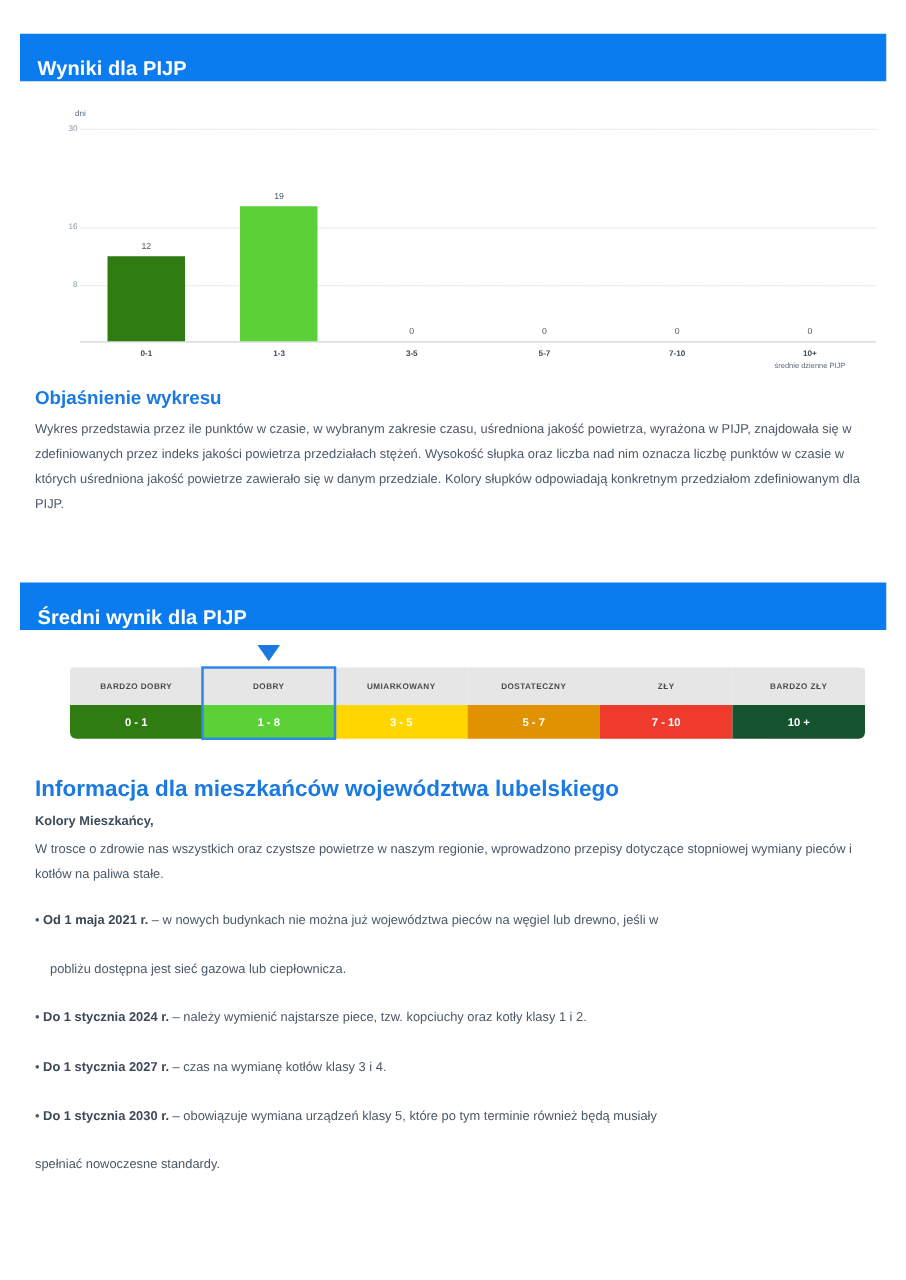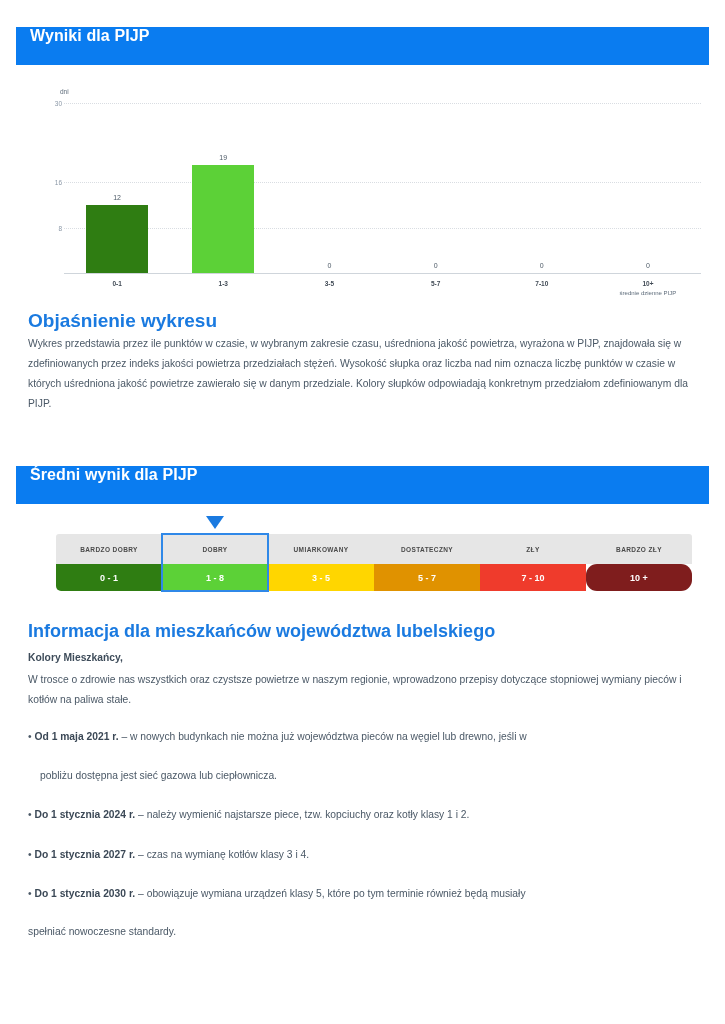--- a/index.html
+++ b/index.html
@@ -20,21 +20,21 @@
   }
 
   
   .section-bar {
     position: absolute;
     left: 16px;
     width: 693px;
     height: 38px;
     background: #0a7cf0;
     display: flex;
-    align-items: flex-start;
+    align-items: flex-end;
     padding-left: 14px;
   }
   .section-bar .title {
     color: #ffffff;
     font-size: 16px;
     font-weight: bold;
     letter-spacing: .1px;
   }
   #bar-wyniki { top: 27px; }
   #bar-sredni { top: 466px; }
@@ -130,21 +130,21 @@
     display: block;
     margin-top: 3px;
     white-space: nowrap;
   }
 
   
   .blue-heading {
     position: absolute;
     left: 28px;
     color: #1a7ae0;
-    font-size: 19px;
+    font-size: 15px;
     font-weight: bold;
   }
   #heading-objasnienie { top: 310px; }
   #heading-informacja  { top: 621px; font-size: 18px; }
 
   
   .para {
     position: absolute;
     left: 28px;
     width: 660px;
@@ -344,21 +344,21 @@
         <div class="scale-cell">
           <div class="scale-name">DOSTATECZNY</div>
           <div class="scale-band" style="background: rgb(224, 146, 0);">5 - 7</div>
         </div>
         <div class="scale-cell">
           <div class="scale-name">ZŁY</div>
           <div class="scale-band" style="background: rgb(239, 59, 44);">7 - 10</div>
         </div>
         <div class="scale-cell">
           <div class="scale-name">BARDZO ZŁY</div>
-          <div class="scale-band" style="background: #7f1d1d; border-radius: 11px;">10 +</div>
+          <div class="scale-band" style="background: #14532d;">10 +</div>
         </div>
       </div>
   </div>
 
   <div class="blue-heading" id="heading-informacja">Informacja dla mieszkańców województwa lubelskiego</div>
 
   <div class="intro-bold">Kolory Mieszkańcy,</div>
 
   <div class="para" id="para-intro">W trosce o zdrowie nas wszystkich oraz czystsze powietrze w naszym regionie, wprowadzono przepisy dotyczące stopniowej wymiany pieców i kotłów na paliwa stałe.</div>
 

